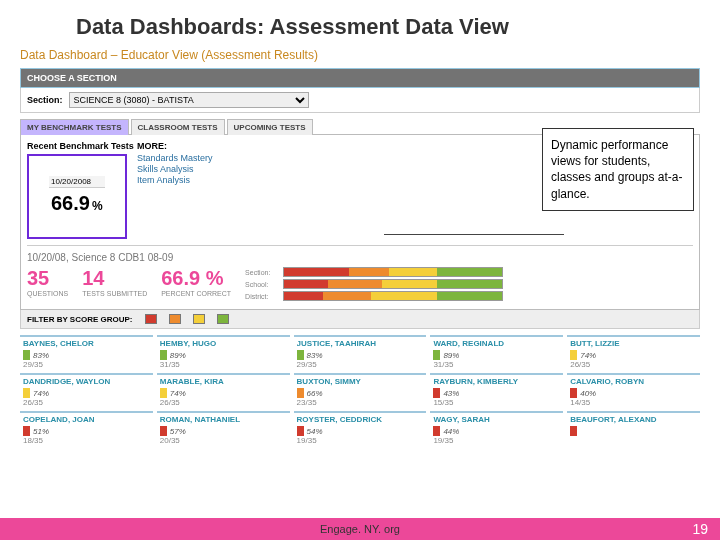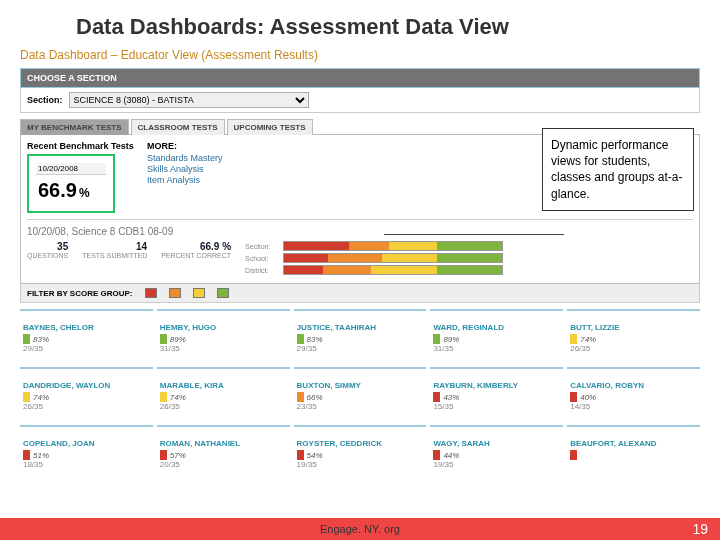--- a/index.html
+++ b/index.html
@@ -6,57 +6,57 @@
   body { width: 720px; height: 540px; font-family: Arial, sans-serif; background: #fff; position: relative; overflow: hidden; }
   .slide-title { font-size: 22px; font-weight: bold; color: #333; padding: 14px 0 10px 76px; }
   .dashboard { margin: 0 20px 0 20px; }
   .dash-subtitle { font-size: 12px; color: #c88820; margin: -2px 0 6px 0; }
   .choose-bar { background: #737373; color: #fff; font-size: 9px; font-weight: bold; padding: 4px 6px; border: 1px solid #95c7df; }
   .section-row { border: 1px solid #ccc; border-top: none; padding: 4px 6px; display: flex; align-items: center; gap: 6px; background:#fff; }
   .section-row label { font-size: 9px; font-weight: bold; }
   .section-row select { font-size: 9px; width: 240px; height: 16px; border:1px solid #aaa; }
   .tabs { margin-top: 6px; display: flex; gap: 2px; font-size: 8px; font-weight: bold; color: #444; }
   .tab { border: 1px solid #bbb; border-bottom: none; padding: 3px 6px; background: #eee; }
-  .tab.active { background: #a3a3a3; }
+  .tab.active { background: #c4b5fd; }
   .panel { border: 1px solid #bbb; padding: 6px; background: #fff; margin-top:-1px; }
-  .upper { display: flex; gap: 10px; }
+  .upper { display: flex; gap: 0; }
   .recent-box { width: 110px; }
   .recent-title { font-size: 9px; font-weight: bold; margin-bottom: 3px; }
-  .score-card { border: 2px solid #22c55e; width: 88px; padding: 7px; }
+  .score-card { border: 2px solid #6d28d9; width: 100px; padding: 20px; }
   .score-date { font-size: 8px; border-bottom: 1px solid #ccc; padding: 1px 2px; background:#f4f4f4; }
   .score-big { font-size: 20px; font-weight: bold; padding: 4px 2px 2px 2px; display:flex; align-items:baseline; gap:2px;}
   .score-big .pct { font-size:12px; font-weight:bold; }
   .more-col { font-size: 9px; }
   .more-col .hdr { font-weight: bold; margin-bottom: 2px; }
   .more-col .lnk { color: #2a6fa0; margin-bottom: 1px; }
   .divider { border-top: 1px solid #ccc; margin: 6px 0; }
   .meta-row { font-size: 10px; color: #777; margin: 2px 0 4px 0; }
   .stats-row { display: flex; align-items: flex-start; gap: 14px; }
   .stat { text-align: left; }
-  .stat .v { font-size: 10px; font-weight: bold; color:#0f172a;text-align:right; }
+  .stat .v { font-size: 20px; font-weight: bold; color:#ec4899; }
   .stat .l { font-size: 7px; color: #888; line-height:1.1; }
   .bars-col { flex: 1; }
   .bars-col .rowlbl { font-size: 7px; color:#888; width:38px; display:inline-block; }
   .bar-wrap { display:flex; align-items:center; margin-bottom:2px; }
   .bar { display:flex; height:10px; width:220px; border:1px solid #999; }
   .seg { height:100%; }
   .red { background:#d13b2e; } .orange{ background:#ee8b2e; } .yellow{ background:#f4cf3a; } .green{ background:#7db53d; }
   .filter-bar { background:#eee; border:1px solid #ccc; border-top:none; padding:4px 6px; font-size:8px; font-weight:bold; display:flex; align-items:center; gap:12px; }
   .sw { width:12px; height:10px; border:1px solid #777; }
   .students { margin-top: 6px; }
   .stu-row { display:flex; gap:4px; margin-bottom:2px; }
-  .stu { flex:1; border-top:2px solid #9fc7dd; padding:12px 3px; }
+  .stu { flex:1; border-top:2px solid #9fc7dd; padding:2px 3px; }
   .stu-name { color:#2a8fa8; font-size:8px; font-weight:bold; white-space:nowrap; overflow:hidden; }
   .stu-stats { display:flex; align-items:center; gap:3px; margin-top:2px;font-style:italic; }
   .chip { width:7px; height:10px; }
   .stu-pct { font-size:8px; color:#555; }
   .stu-frac { font-size:8px; color:#888; }
   .callout { position:absolute; top:128px; right:26px; width:152px; background:#fff; border:1px solid #333; padding:8px; font-size:12px; line-height:1.35; z-index:3; }
   .callout-line { position:absolute; top:234px; right:156px; width:180px; height:1px; background:#444; z-index:2; }
-  .footer { position:absolute; bottom:0; left:0; right:0; height:22px; background:#ef4444; display:flex; align-items:center; justify-content:center; font-size:11px; color:#333; }
+  .footer { position:absolute; bottom:0; left:0; right:0; height:22px; background:#ec4899; display:flex; align-items:center; justify-content:center; font-size:11px; color:#333; }
   .pagenum { position:absolute; right:12px; bottom:3px; font-size:14px; color:#fff;margin-left:41px; }
 </style>
 </head>
 <body>
 
 <div class="slide-title">Data Dashboards: Assessment Data View</div>
 
 <div class="dashboard">
   <div class="dash-subtitle">Data Dashboard – Educator View (Assessment Results)</div>
 

